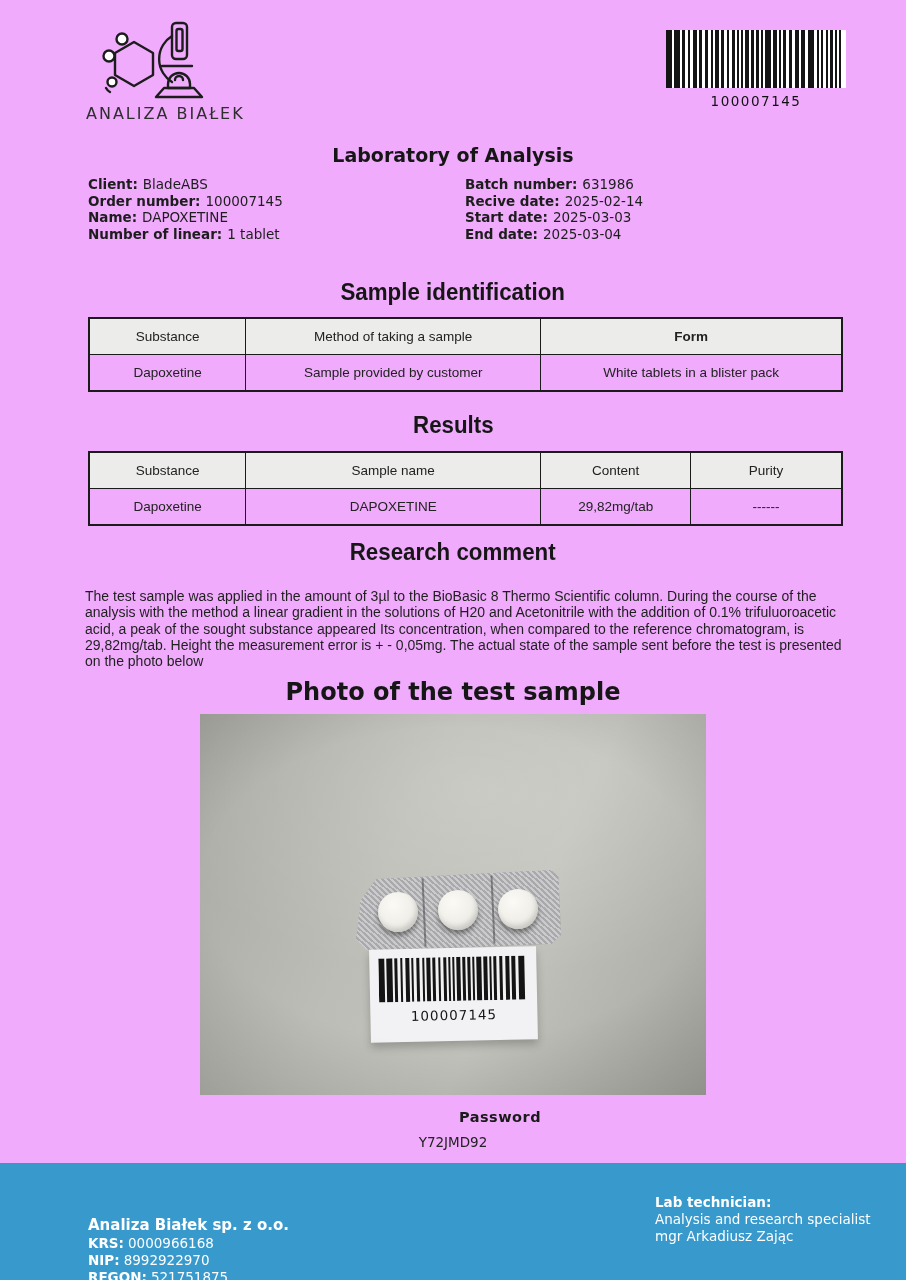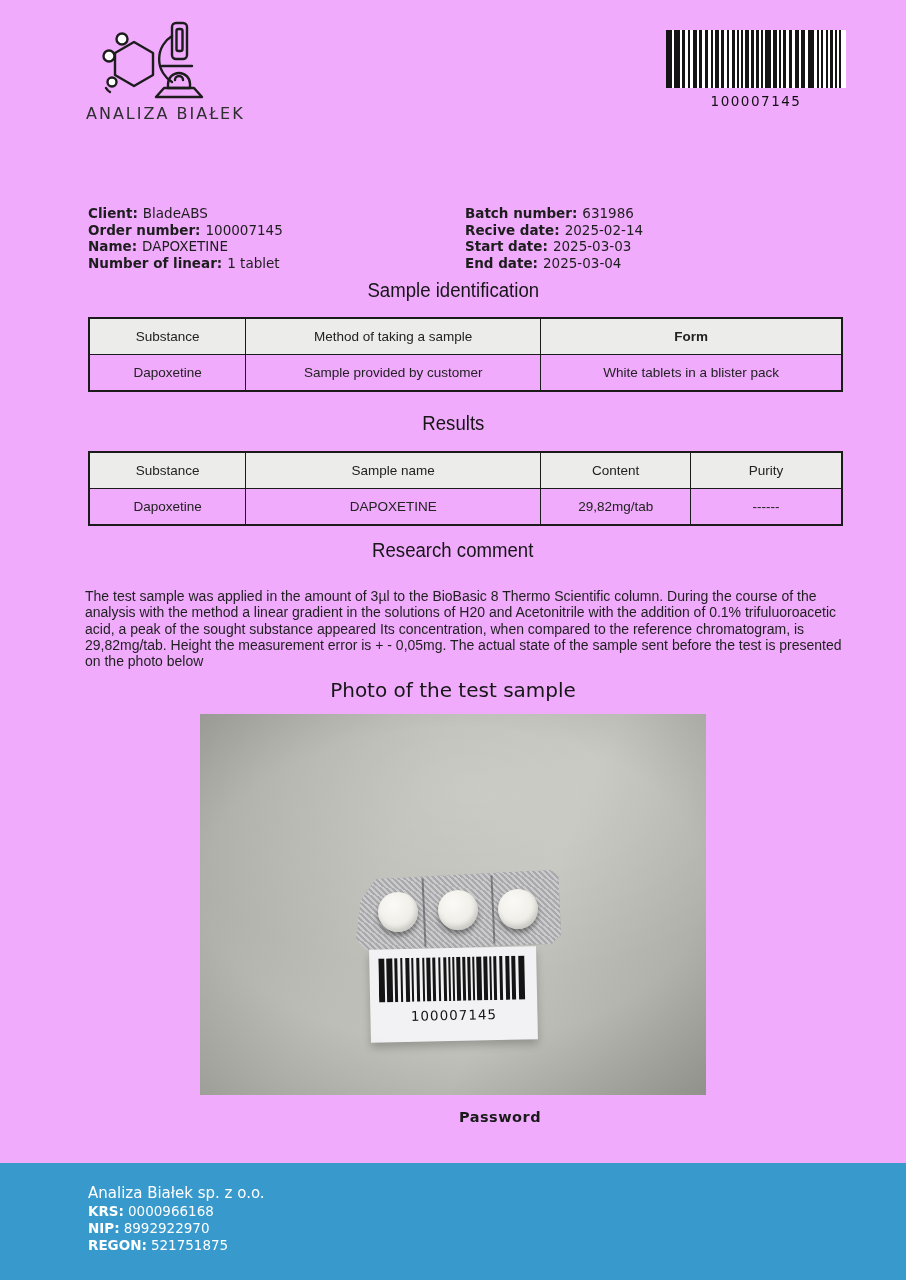--- a/index.html
+++ b/index.html
@@ -14,25 +14,25 @@
   .logo-text{margin-top:4px; font-size:16px; letter-spacing:2px; color:#2e2e2e; white-space:nowrap;}
   .barcode{display:flex; align-items:stretch; overflow:hidden; background:#fff;}
   .barcode i{display:block; background:#141414; height:100%;}
   .barcode s{display:block; height:100%;}
   .barcode-top{position:absolute; left:666px; top:30px; width:180px;}
   .barcode-top .barcode{height:58px; width:180px;}
   .barcode-top .bc-num{text-align:center; font-size:13.5px; letter-spacing:1.5px; margin-top:5px; color:#111;}
   
   .page-title{position:absolute; top:144px; left:0; width:100%; text-align:center;
     font-size:19px; font-weight:bold; color:#161616;}
-  .sec{position:absolute; left:0; width:100%; text-align:center; font-weight:normal; font-size:20px; color:#161616;}
+  .sec{position:absolute; left:0; width:100%; text-align:center; font-weight:bold; font-size:24px; color:#161616;}
   .sec .cond{display:inline-block; transform:scaleX(.93); transform-origin:center;
     font-family:"Liberation Sans", sans-serif;}
   
-  .info-col{position:absolute; top:205px; font-size:13.5px; line-height:16.6px;}
+  .info-col{position:absolute; top:176px; font-size:13.5px; line-height:16.6px;}
   .info-col.left{left:88px;}
   .info-col.right{left:465px;}
   .info-line .lbl{font-weight:bold; margin-right:5px;}
   
   table.doc{position:absolute; left:88px; width:755px; border-collapse:collapse;
     font-family:"Liberation Sans", sans-serif; font-size:13.5px; color:#222;
     border:2px solid #1b1b1b;}
   table.doc th, table.doc td{border:1.5px solid #1b1b1b; text-align:center; padding:0; height:35px; font-weight:normal;}
   table.doc th{background:#ececea;}
   .t1{top:317px;} .t2{top:451px;}
@@ -69,21 +69,21 @@
   
   .password-heading{position:absolute; top:1109px; left:0; width:100%; text-align:center;
     font-size:14.5px; font-weight:bold; letter-spacing:.5px; color:#1a1a1a;margin-left:47px;}
   .password-value{position:absolute; top:1134px; left:0; width:100%; text-align:center;
     font-size:13.5px; color:#222;}
   
   .footer{position:absolute; left:0; top:1163px; width:906px; height:117px; background:#3799cc; color:#ffffff;}
   .f-col{position:absolute; font-size:13.5px; line-height:17px;}
   .f-col .f-head{font-weight:bold;}
   .f-company{left:88px; top:22px;}
-  .f-company .f-name{font-weight:normal; font-size:15px; margin-bottom:1px;}
+  .f-company .f-name{font-weight:bold; font-size:15px; margin-bottom:1px;margin-top:32px;}
   .f-company .lbl{font-weight:bold; margin-right:4px;}
   .f-hq{left:360px; top:31px;}
   .f-tech{left:655px; top:31px;}
 </style>
 </head>
 <body>
 
 <div class="page">
 
   <div class="logo">
@@ -169,20 +169,21 @@
         <i style="width:3px"></i>
         <s style="width:2px"></s>
         <i style="width:2px"></i>
         <s style="width:2px"></s>
         <i style="width:2px"></i>
         <s style="width:3px"></s>
       </div>
     <div class="bc-num">100007145</div>
   </div>
 
+  <div class="page-title">Laboratory of Analysis</div>
 
   <div class="info-col left">
     <div class="info-line">
       <span class="lbl">Client:</span><span>BladeABS</span>
     </div>
     <div class="info-line">
       <span class="lbl">Order number:</span><span>100007145</span>
     </div>
     <div class="info-line">
       <span class="lbl">Name:</span><span>DAPOXETINE</span>
@@ -313,29 +314,35 @@
           <i style="width:4px"></i>
           <s style="width:3px"></s>
           <i style="width:6px"></i>
           <s style="width:3px"></s>
         </div>
       <div class="bc-num">100007145</div>
     </div>
   </div>
 
   <div class="password-heading">Password</div>
+  <div class="password-value">Y72JMD92</div>
 
   <div class="footer">
     <div class="f-col f-company">
       <div class="f-name">Analiza Białek sp. z o.o.</div>
       <div>
         <span class="lbl">KRS:</span><span>0000966168</span>
       </div>
       <div>
         <span class="lbl">NIP:</span><span>8992922970</span>
       </div>
       <div>
         <span class="lbl">REGON:</span><span>521751875</span>
       </div>
     </div>
+    <div class="f-col f-tech">
+      <div class="f-head">Lab technician:</div>
+      <div>Analysis and research specialist</div>
+      <div>mgr Arkadiusz Zając</div>
+    </div>
   </div>
 
 </div>
 
 </body></html>

